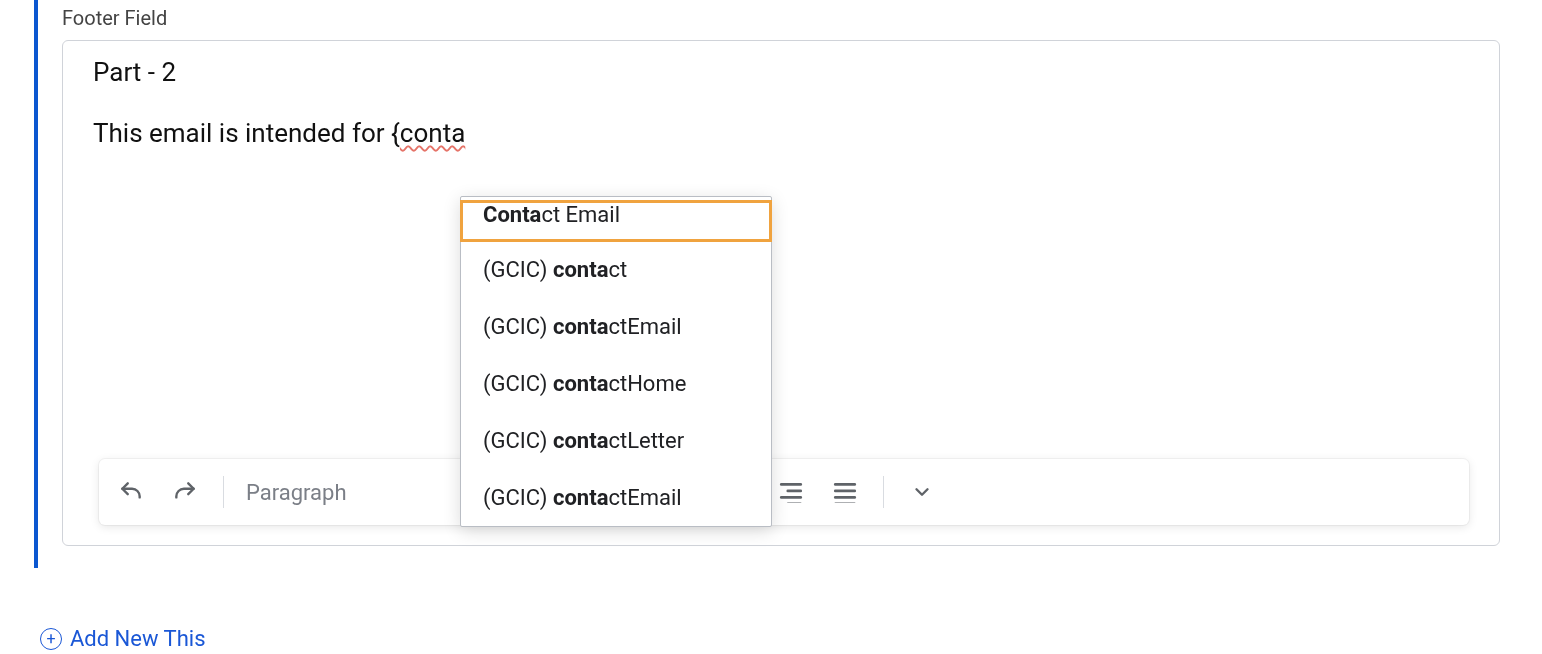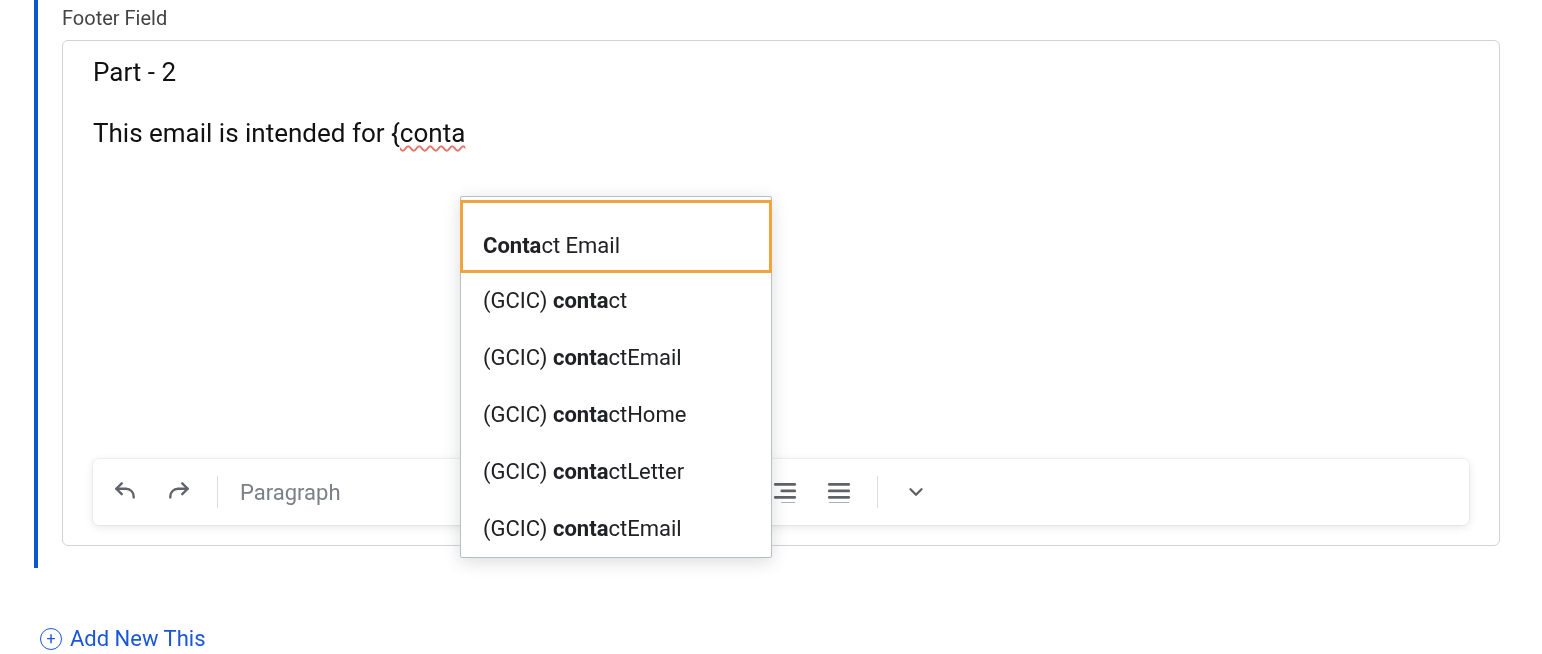--- a/index.html
+++ b/index.html
@@ -41,21 +41,21 @@
   }
   .editor-content p { margin: 0 0 26px 0; }
   .spellerr {
     text-decoration: underline wavy #e57368;
     text-decoration-thickness: 1.5px;
     text-underline-offset: 3px;
   }
   
   .toolbar {
     position: absolute;
-    left: 30px; right: 30px; bottom: 20px;
+    left: 36px; right: 30px; bottom: 20px;
     height: 66px;
     border-radius: 6px;
     background: #fff;
     box-shadow: 0 2px 10px rgba(0,0,0,.10), 0 0 0 1px rgba(0,0,0,.04);
     display: flex;
     align-items: center;
     padding: 0 14px;
     gap: 18px;
   }
   .tb-btn {
@@ -93,21 +93,21 @@
   .ac-item {
     padding: 16px 22px;
     font-size: 22px;
     color:#202124;
     cursor:pointer;
     white-space: nowrap;
   }
   .ac-item.selected {
     outline: 3px solid #f0a33f;
     outline-offset: -2px;
-    padding-top:32px; padding-bottom:14px;
+    padding-top:1px; padding-bottom:14px;
   }
   .ac-item .bold { font-weight:700; }
 
   
   .add-new {
     position:absolute;
     left: 40px; top: 626px;
     display:flex; align-items:center; gap:8px;
     color:#1a57d6;
     font-size:22px;

